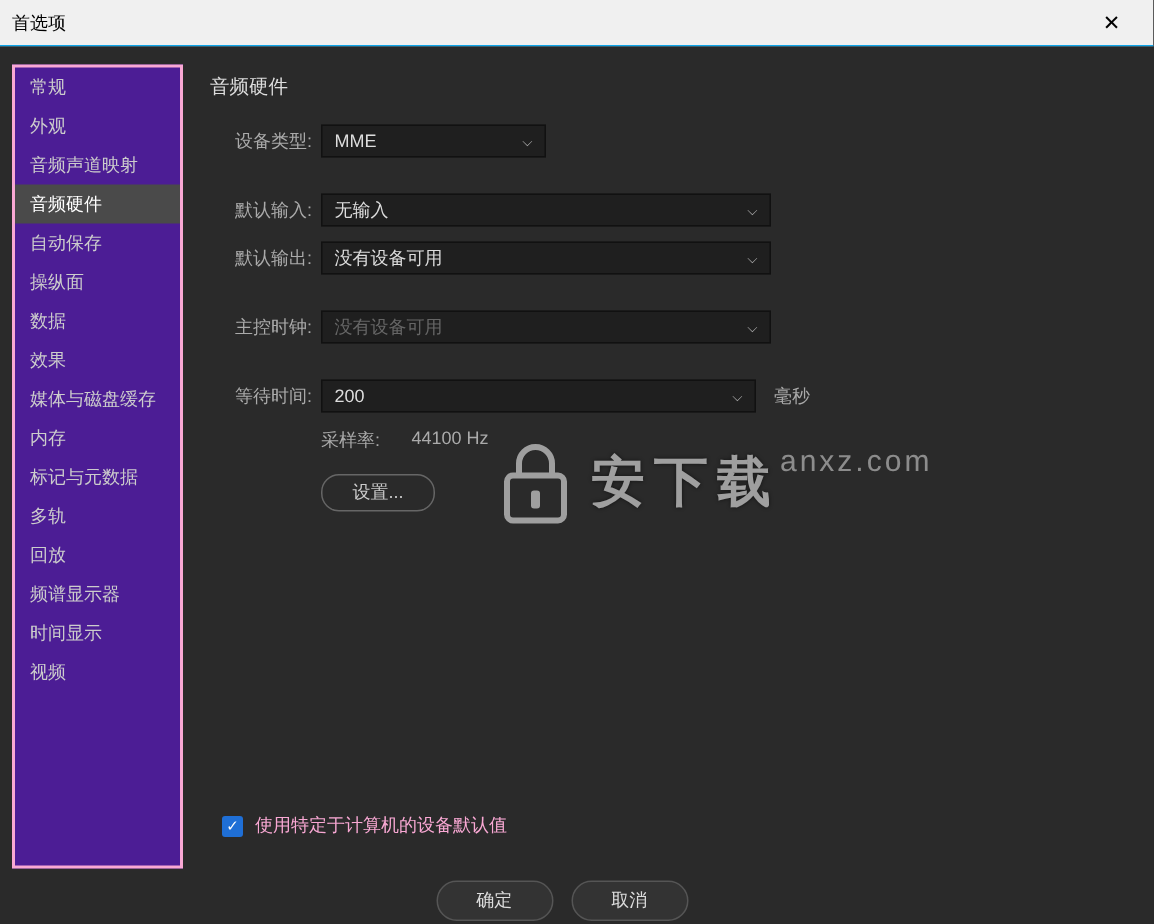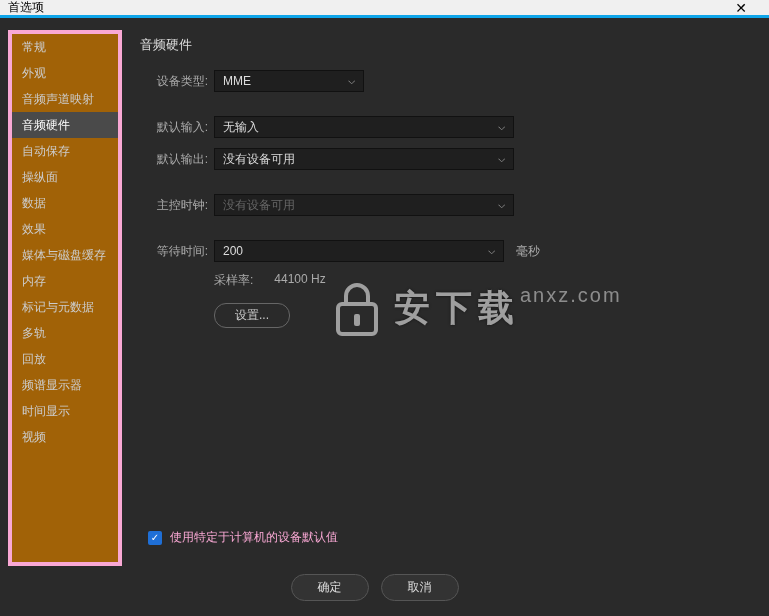--- a/index.html
+++ b/index.html
@@ -1,22 +1,22 @@
 <!DOCTYPE html>
 <html><head>
 <meta charset="utf-8">
 <style>
 * { box-sizing: border-box; margin: 0; padding: 0; }
 body { font-family: "Microsoft YaHei", sans-serif; font-size: 12px; background: #2a2a2a; width: 769px; height: 616px; overflow: hidden; }
-.titlebar { height: 18px; background: #f0f0f0; border-bottom: 3px solid #0ea5e9; display: flex; align-items: center; padding: 0 8px; justify-content: space-between; }
+.titlebar { height: 31px; background: #f0f0f0; border-bottom: 1px solid #0ea5e9; display: flex; align-items: center; padding: 0 8px; justify-content: space-between; }
 .titlebar-title { color: #000; font-size: 12px; }
 .close-btn { width: 40px; height: 25px; display: flex; align-items: center; justify-content: center; cursor: pointer; font-size: 14px; }
 .dialog-body { display: flex; height: 548px; background: #2a2a2a; }
 .sidebar { width: 130px; padding: 12px 8px; }
-.sidebar-inner { border: 4px solid #f9a8d4; height: 536px; background: #a16207; }
+.sidebar-inner { border: 2px solid #f9a8d4; height: 536px; background: #4c1d95; }
 .sidebar-item { padding: 4px 10px; color: #ccc; cursor: pointer; font-size: 12px; line-height: 18px; }
 .sidebar-item.active { background: #4a4a4a; color: #fff; }
 .main { flex: 1; padding: 18px 22px 12px 10px; color: #ccc; position: relative; }
 .section-title { color: #ddd; font-size: 13px; margin-bottom: 16px; }
 .form-row { display: flex; align-items: center; margin-bottom: 10px; gap: 6px; }
 .form-label { width: 56px; text-align: right; color: #aaa; font-size: 12px; }
 .dropdown { background: #1f1f1f; border: 1px solid #111; color: #ddd; padding: 3px 8px; display: flex; align-items: center; justify-content: space-between; cursor: pointer; font-size: 12px; height: 22px; }
 .dropdown.disabled { color: #666; cursor: default; }
 .dd-short { width: 150px; }
 .dd-long { width: 300px; }

